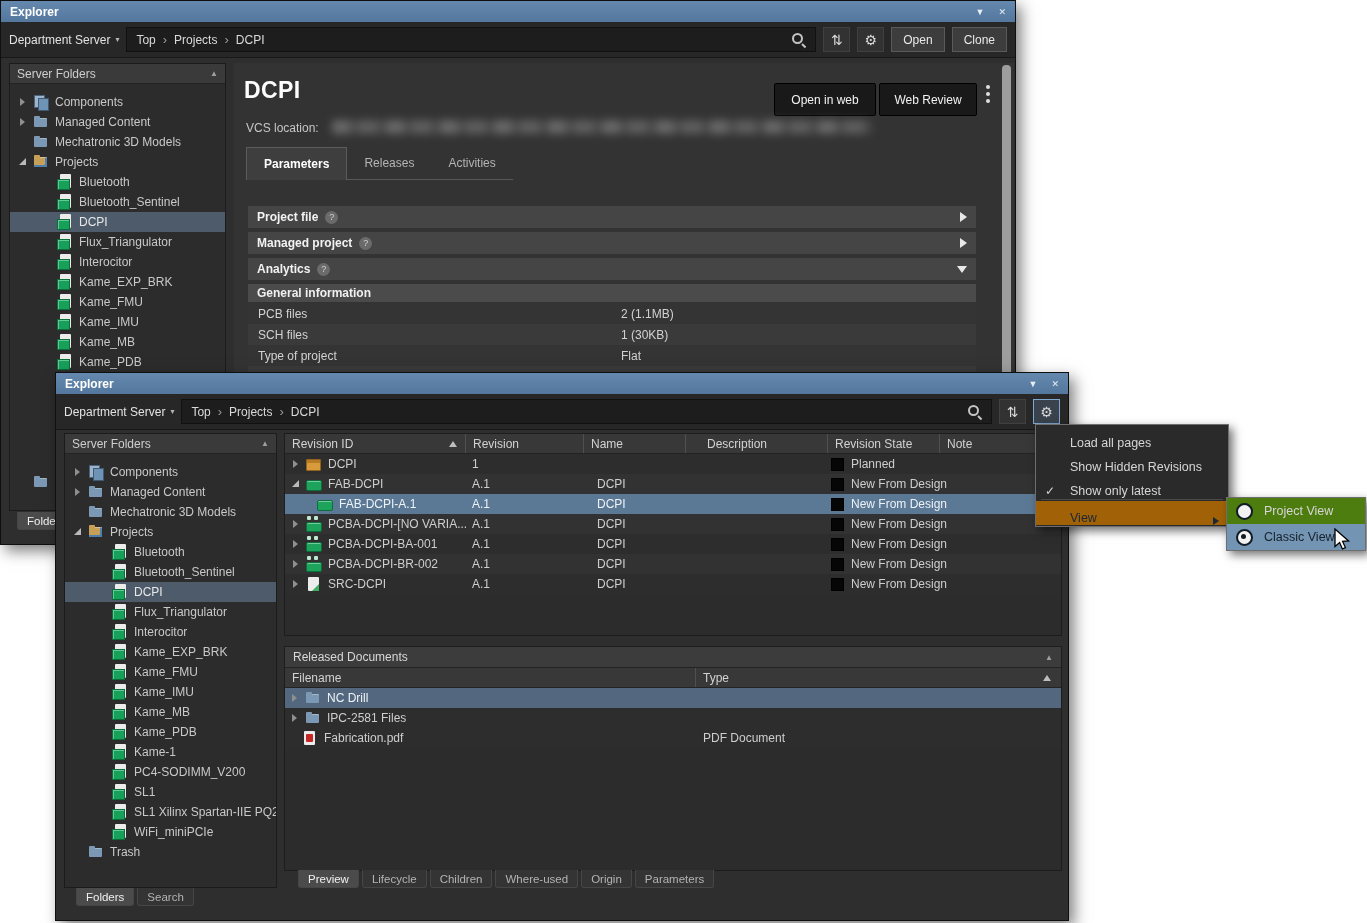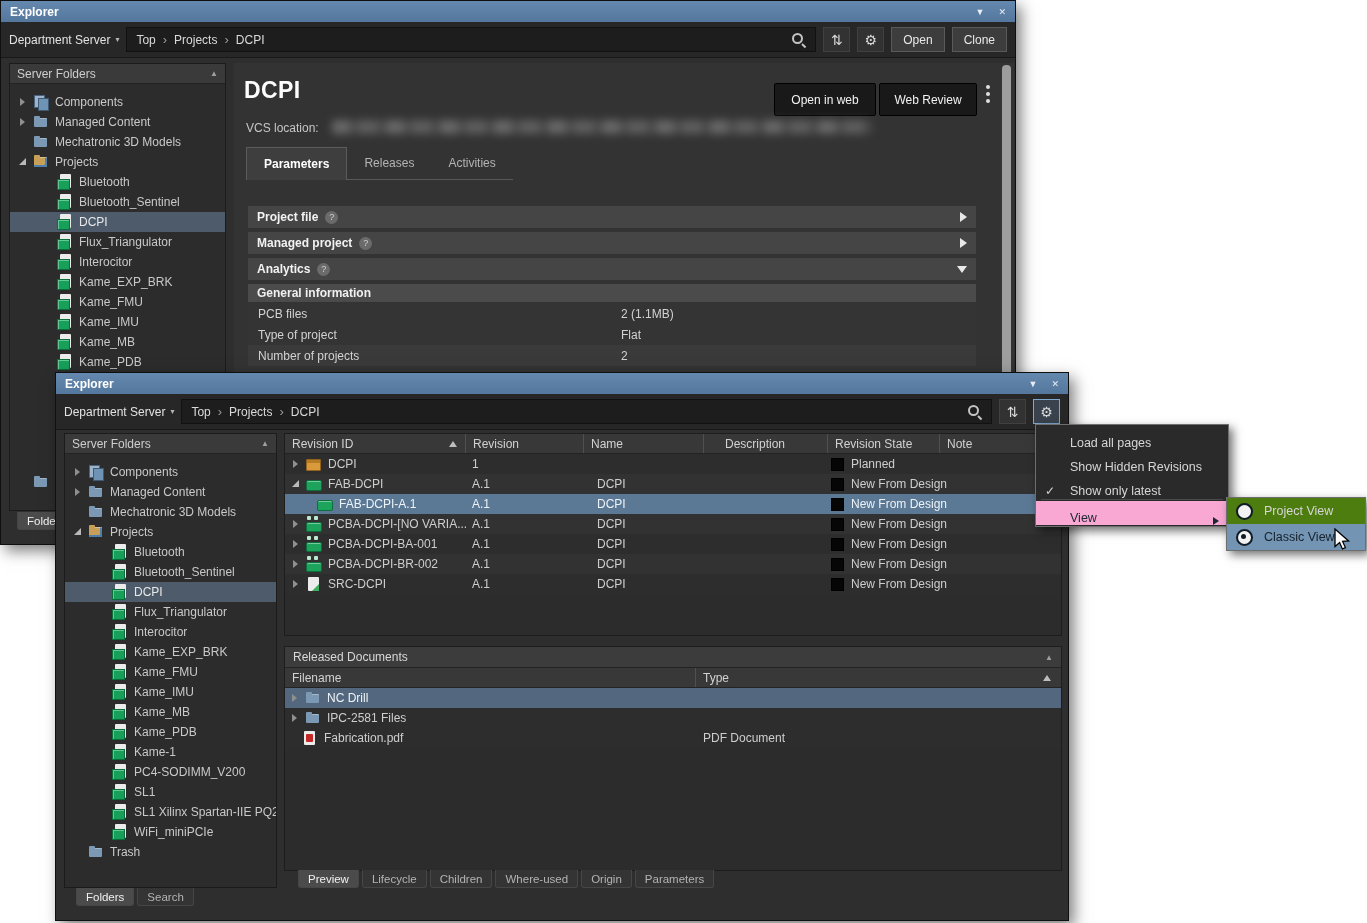--- a/index.html
+++ b/index.html
@@ -126,21 +126,21 @@
   .cc{position:absolute;top:0;height:20px;display:flex;align-items:center;white-space:nowrap;}
   .sw{width:11px;height:11px;background:#060606;border:1px solid #000;margin-right:7px;flex:none;}
   .rtitle{height:20px;background:#3c3c3c;border-bottom:1px solid #232323;display:flex;align-items:center;
           padding:0 8px;font-size:12px;color:#d8d8d8;}
   .rtitle .pc{margin-left:auto;font-size:8px;color:#9f9f9f;}
   
   .menu{position:absolute;left:1035px;top:424px;width:192px;background:#2a2a2a;border:1px solid #6e6e6e;
         box-shadow:4px 4px 9px rgba(0,0,0,.55);padding:1px 0;z-index:50;}
   .mi{height:24px;display:flex;align-items:flex-end;position:relative;padding-left:34px;font-size:12.5px;color:#d6d6d6;}
   .mi .chk{position:absolute;left:9px;font-size:12px;color:#cfcfcf;}
-  .mi.hl{background:#f9a8d4;color:#1b2734;}
+  .mi.hl{background:#a16207;color:#1b2734;}
   .mi .subarr{margin-left:auto;margin-right:9px;width:0;height:0;border-left:6px solid #1b2734;
       border-top:4px solid transparent;border-bottom:4px solid transparent;}
   .msep{height:1px;background:#4a4a4a;margin:1px 5px;}
   .smenu{position:absolute;left:1226px;top:497px;width:138px;background:#4d7c0f;border:1px solid #6e6e6e;
          box-shadow:4px 4px 9px rgba(0,0,0,.55);z-index:51;}
   .smi{height:26px;display:flex;align-items:center;gap:11px;padding-left:9px;font-size:12.5px;color:#d6d6d6;}
   .smi.hl{background:#7394b2;color:#16222e;}
   .radio{width:13px;height:13px;border:2px solid #101b26;border-radius:50%;background:#f2f2f2;position:relative;flex:none;}
   .radio.on::after{content:"";position:absolute;left:3px;top:3px;width:5px;height:5px;border-radius:50%;background:#101b26;}
   .cursor{position:absolute;left:1333px;top:528px;z-index:99;}
@@ -303,20 +303,24 @@
       <div class="sec">
         <span>Analytics</span>
         <span class="help">?</span>
         <span class="arr-d"></span>
       </div>
       <div class="ginfo">General information</div>
       <div class="irow a">
         <span>PCB files</span>
         <span class="val">2 (1.1MB)</span>
       </div>
+      <div class="irow b">
+        <span>SCH files</span>
+        <span class="val">1 (30KB)</span>
+      </div>
       <div class="irow a">
         <span>Type of project</span>
         <span class="val">Flat</span>
       </div>
       <div class="irow b">
         <span>Number of projects</span>
         <span class="val">2</span>
       </div>
     </div>
     <div class="vsb"></div>
@@ -454,21 +458,21 @@
       <span class="gh first" style="left:0;width:180px;">
           <span>Revision ID</span>
         </span>
       <span class="sortup" style="left:164px;top:7px;"></span>
       <span class="gh" style="left:180px;width:118px;">
           <span>Revision</span>
         </span>
       <span class="gh" style="left:298px;width:120px;">
           <span>Name</span>
         </span>
-      <span class="gh" style="left:418px;width:124px;padding-left:21px;">
+      <span class="gh" style="left:400px;width:124px;padding-left:21px;">
           <span>Description</span>
         </span>
       <span class="gh" style="left:542px;width:112px;">
           <span>Revision State</span>
         </span>
       <span class="gh" style="left:654px;width:121px;">
           <span>Note</span>
         </span>
     </div>
     <div class="grow">

